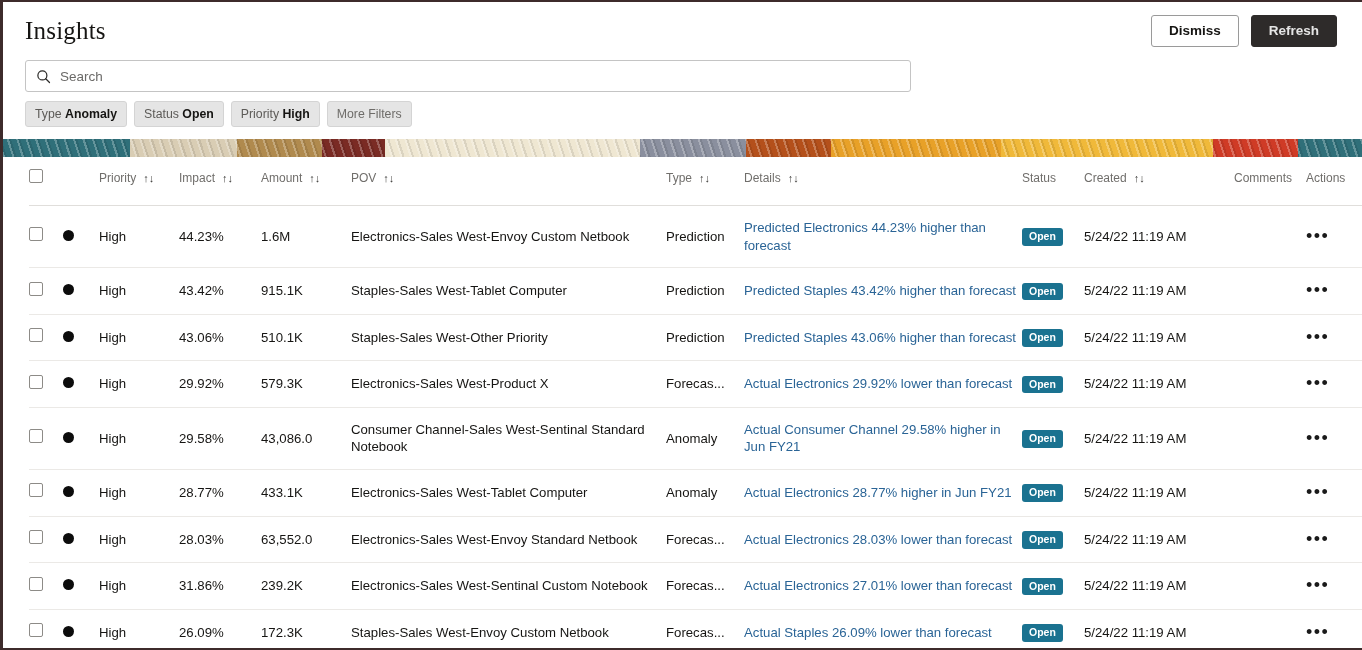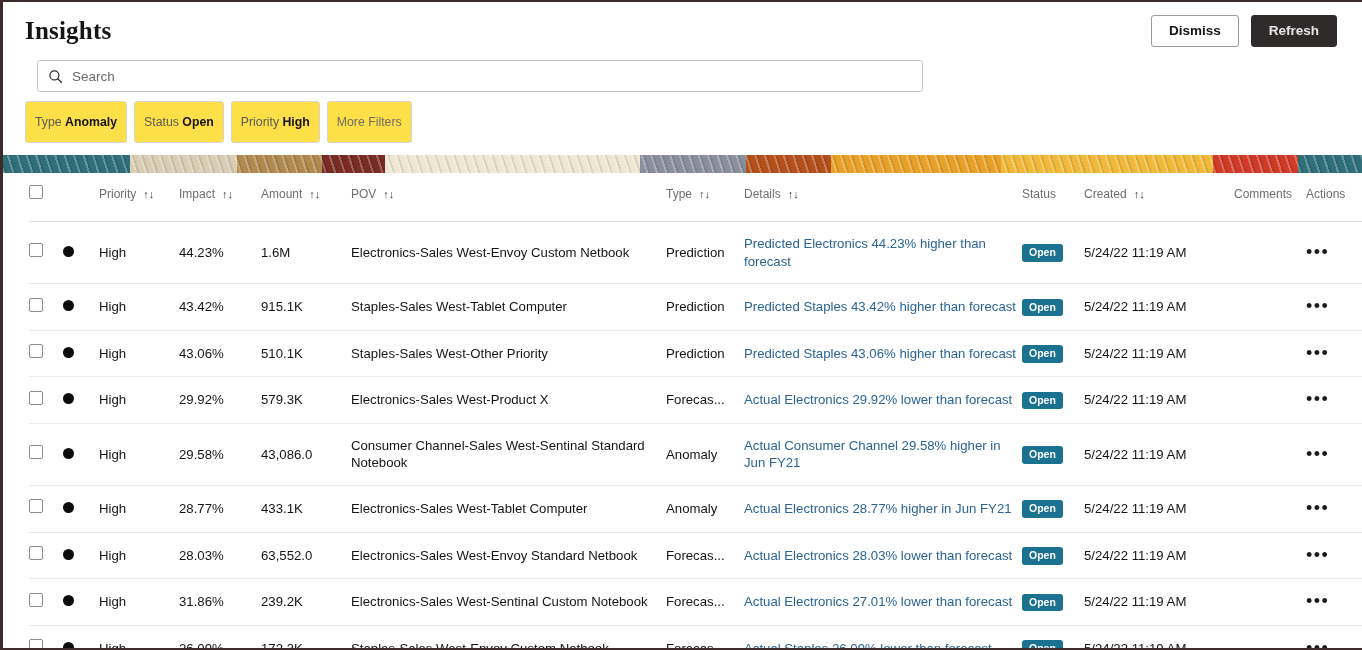--- a/index.html
+++ b/index.html
@@ -25,21 +25,21 @@
     position: relative;
     height: 58px;
     padding: 0 22px;
     display: flex;
     align-items: center;
     justify-content: space-between;
   }
   .page-title {
     font-family: "Liberation Serif", serif;
     font-size: 25px;
-    font-weight: 700;
+    font-weight: 400;
     color: #161513;
     letter-spacing: .2px;
   }
   .header-actions { display: flex; align-items: center; gap: 12px; margin-right: 3px; }
   .btn {
     font-family: "Liberation Sans", sans-serif;
     font-size: 13.5px;
     font-weight: 700;
     border-radius: 3px;
     padding: 8px 17px;
@@ -51,21 +51,21 @@
     color: #161513;
     border: 1px solid #9a9a9a;
   }
   .btn-primary {
     background: #2e2b2a;
     color: #e5e5e5;
     border: 1px solid #2e2b2a;
   }
 
   
-  .search-wrap { padding: 0 22px; margin-left: 12px; }
+  .search-wrap { padding: 0 22px; }
   .search-box {
     width: 886px;
     height: 32px;
     border: 1px solid #c4c4c4;
     border-radius: 3px;
     display: flex;
     align-items: center;
     padding: 0 10px;
     background: #fff;
   }
@@ -84,24 +84,24 @@
   
   .filters {
     padding: 9px 22px 0 22px;
     display: flex;
     gap: 7px;
     align-items: center;
   }
   .chip {
     border: 1px solid #d4d4d4;
     border-radius: 3px;
-    background: #fde047;
+    background: #e5e5e5;
     font-size: 12.3px;
     color: #5c5a57;
-    padding: 13px 9px;
+    padding: 5px 9px;
     white-space: nowrap;
     cursor: pointer;
     line-height: 1.15;
   }
   .chip b { color: #161513; font-weight: 700; }
   .chip.plain { color: #6e6c69; }
 
   
   .band {
     position: relative;

